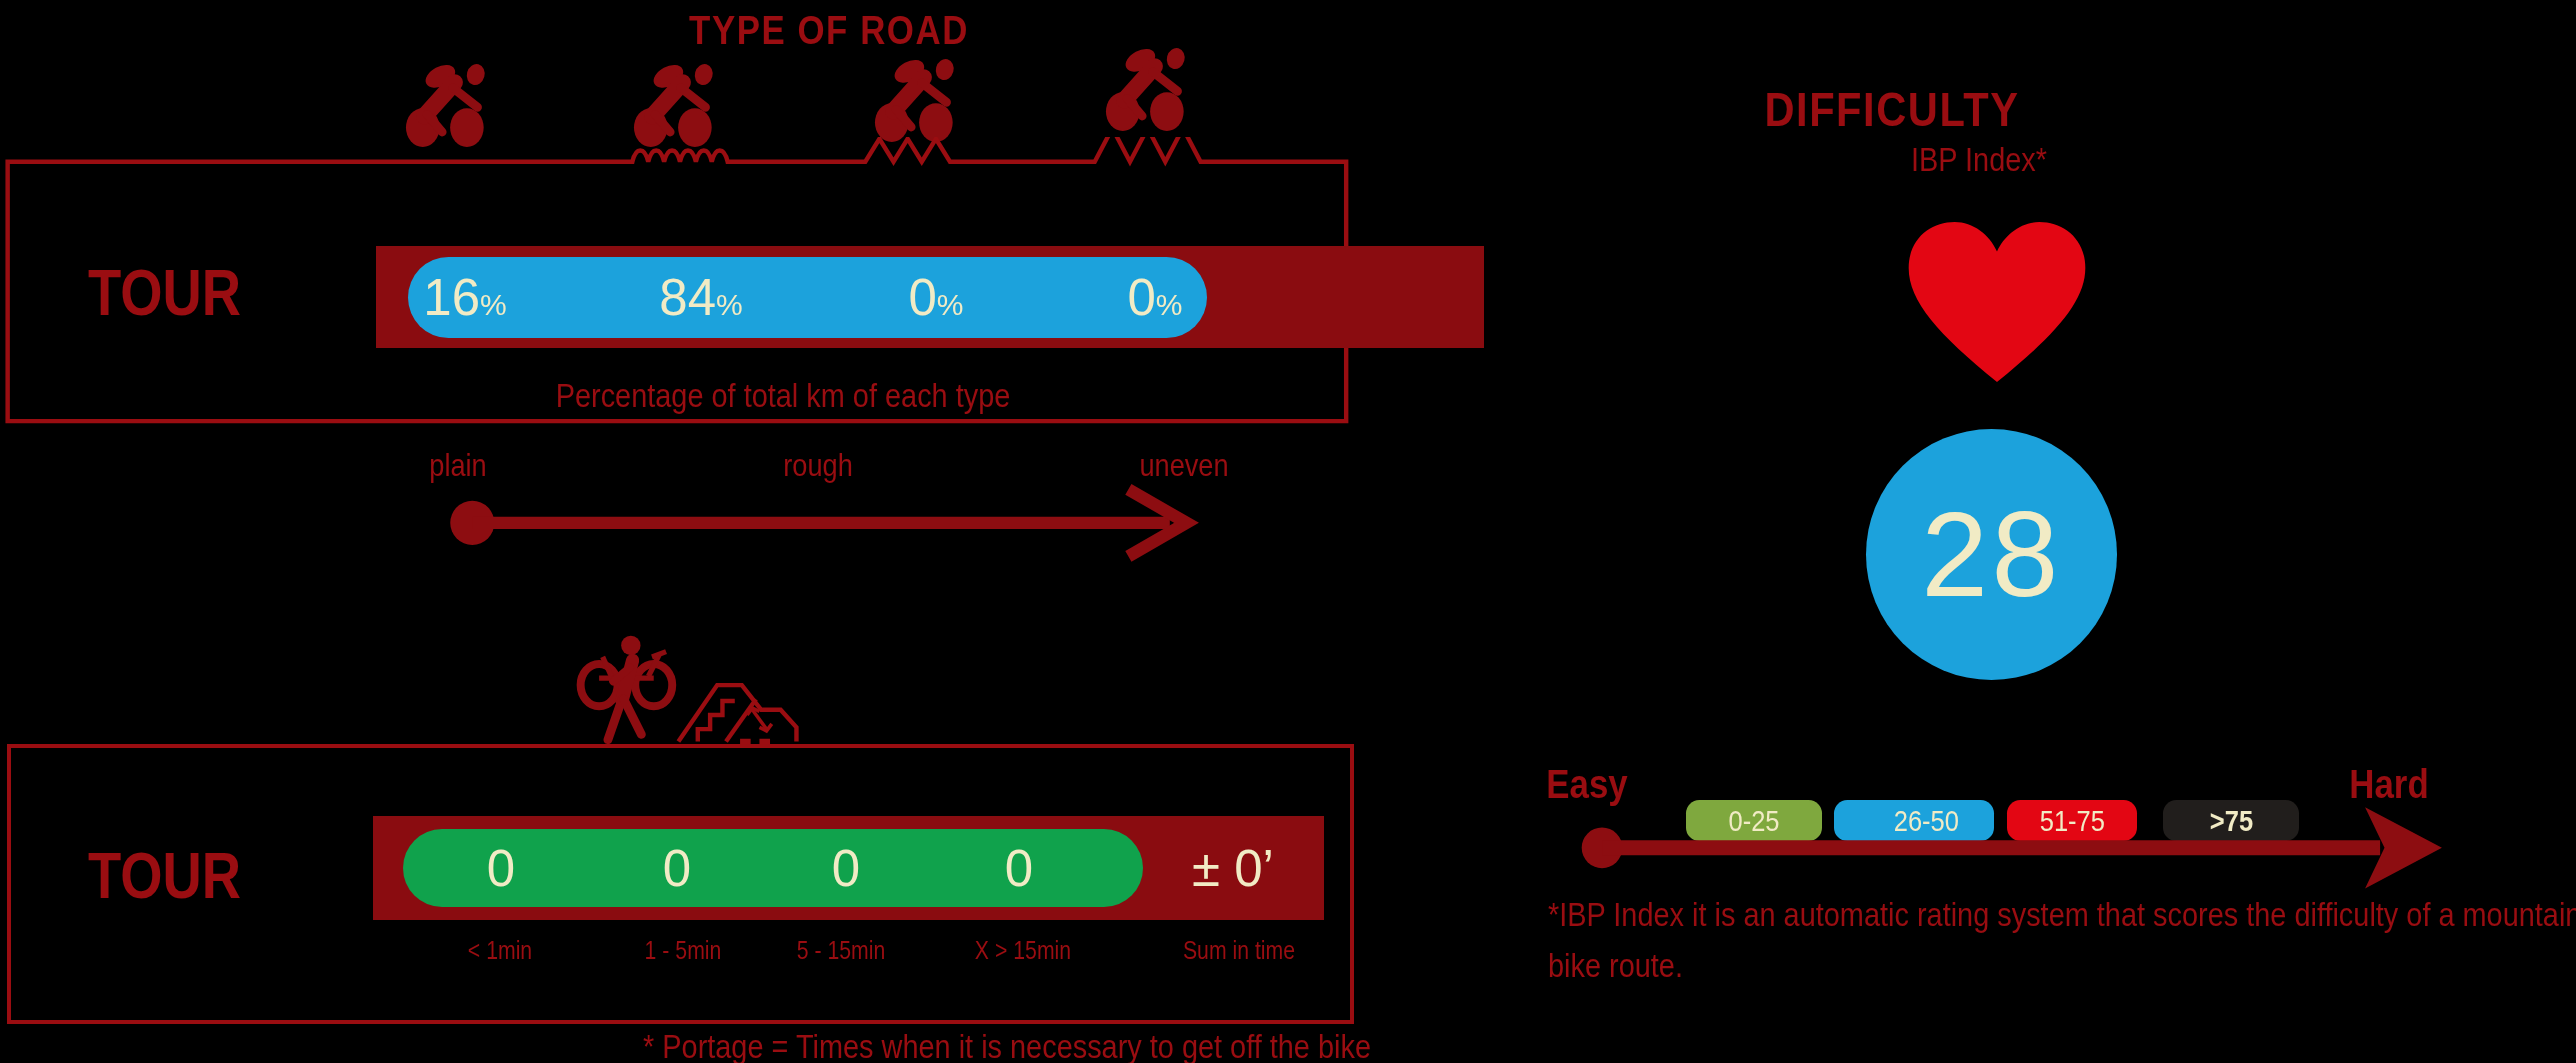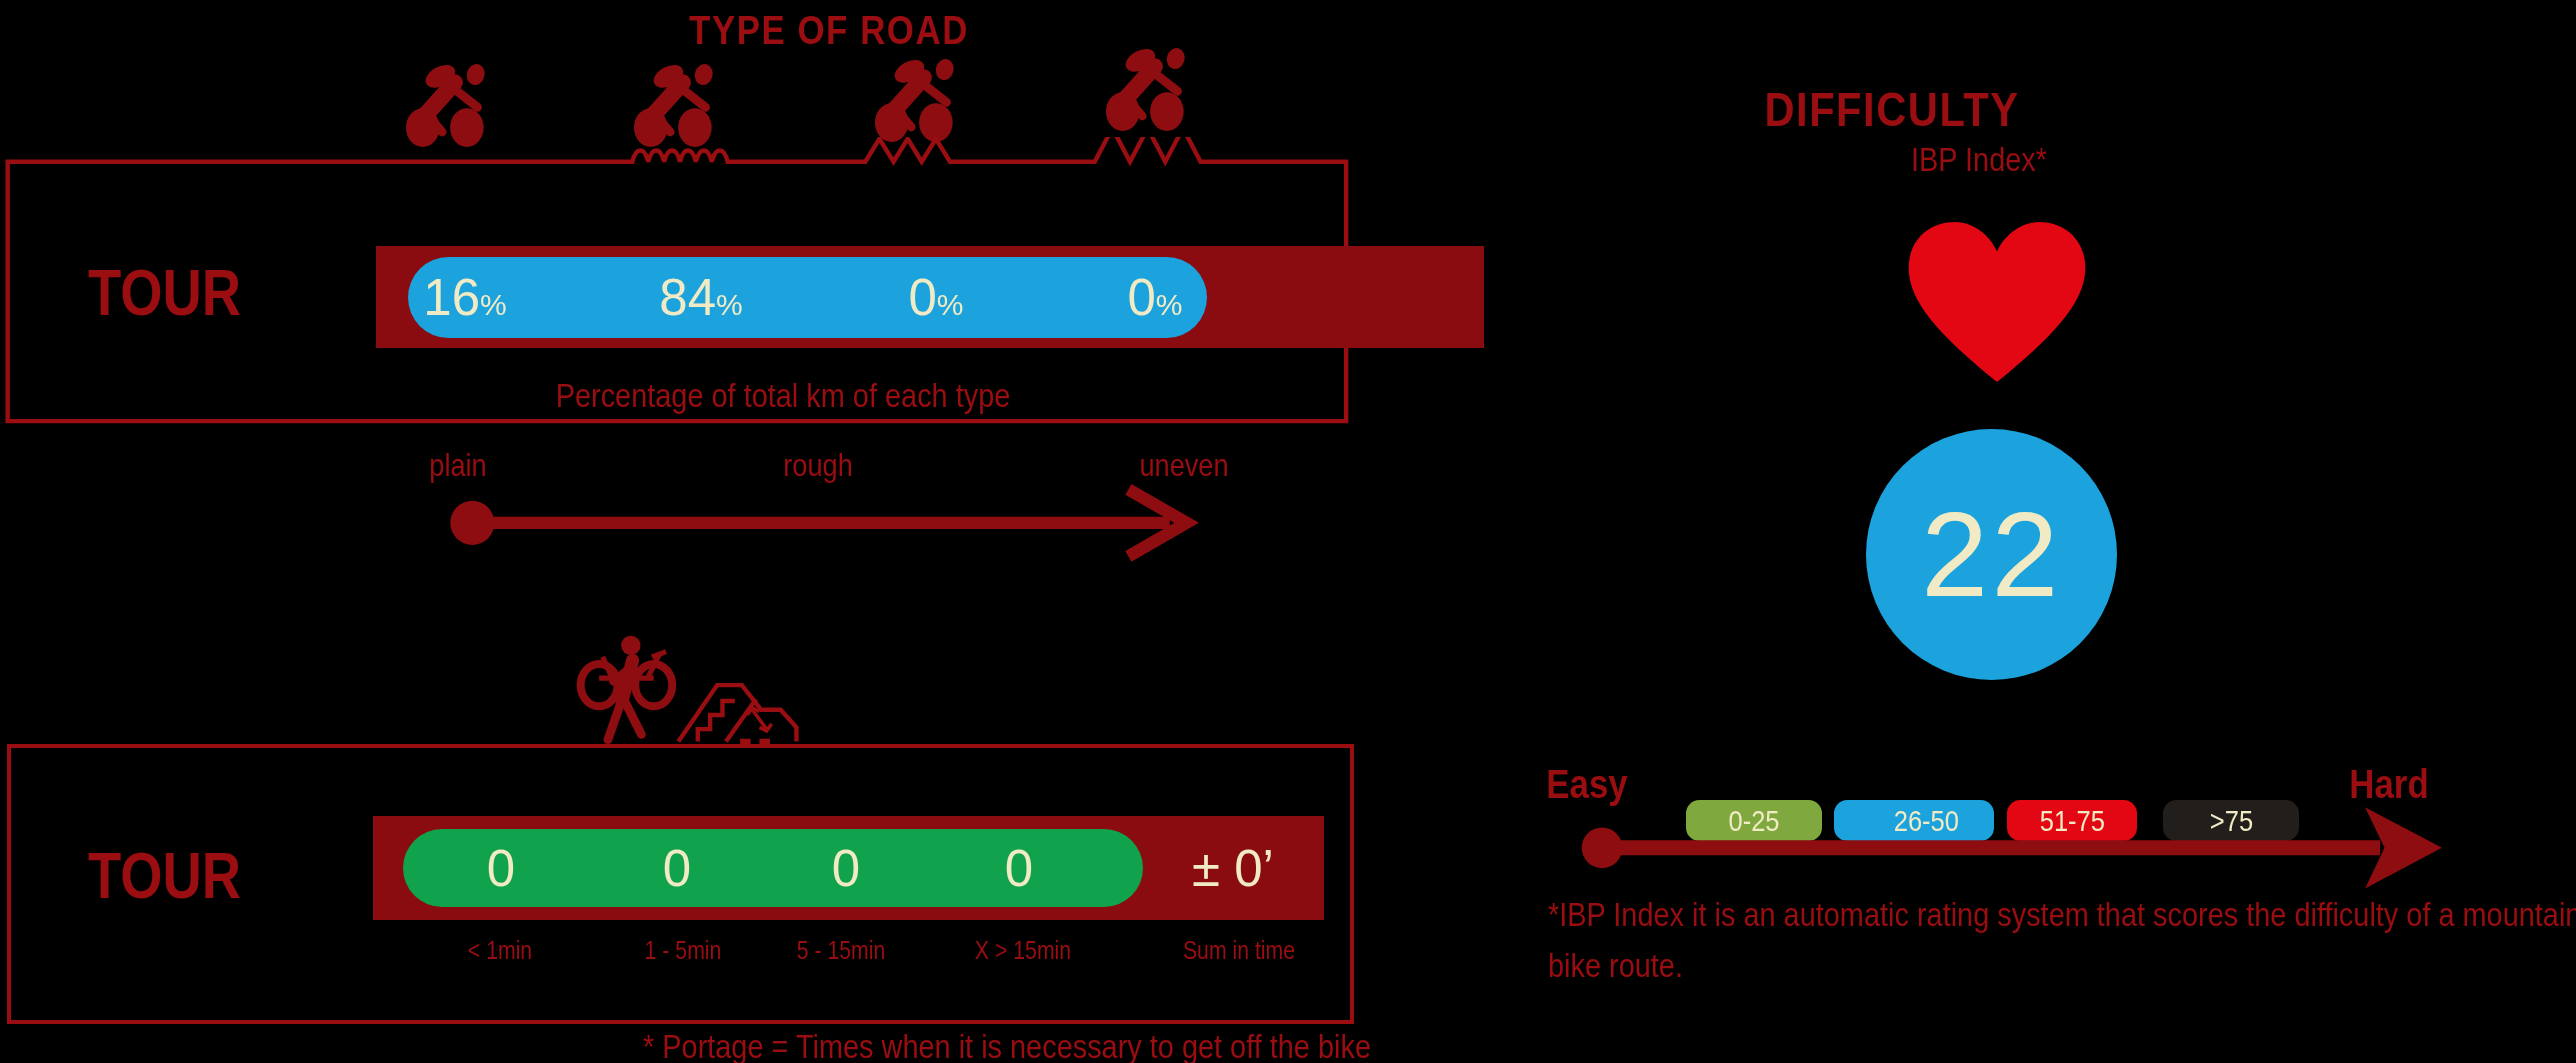--- a/index.html
+++ b/index.html
@@ -187,30 +187,30 @@
     <span class="cond">IBP Index*</span>
   </div>
 
   <div class="abs" style="left:1905px;top:219px;">
     <svg width="184" height="168" viewBox="0 0 100 90">
       <path d="M50 88 C18 62 2 44 2 26 C2 10 14 1 27 1 C37 1 46 8 50 17 C54 8 63 1 73 1 C86 1 98 10 98 26 C98 44 82 62 50 88 Z" fill="#e30613"></path>
     </svg>
   </div>
 
   <div class="score-circle">
-    <span>22</span>
+    <span>28</span>
   </div>
 
   <div class="abs ctr scale-label" style="left:1587px;top:761px;"><span class="cond">Easy</span></div>
   <div class="abs ctr scale-label" style="left:2389px;top:761px;"><span class="cond">Hard</span></div>
 
   <div class="chip chip-0" style="left:1754px;width:136px;"><span class="cond">0-25</span></div>
   <div class="chip chip-1" style="left:1914px;width:136px;"><span class="cond">26-50</span></div>
   <div class="chip chip-2" style="left:2072px;width:130px;"><span class="cond">51-75</span></div>
-  <div class="chip chip-3" style="left:2231px;width:136px;"><span class="cond">&gt;75</span></div>
+  <div class="chip chip-3" style="left:2231px;width:136px;font-weight:bold;"><span class="cond">&gt;75</span></div>
 
   <div class="abs" style="left:1572px;top:793px;">
     <svg width="892" height="115" viewBox="0 0 1010 130">
       <circle cx="34" cy="62" r="23" fill="#8d0d11"></circle>
       <line x1="34" y1="62" x2="915" y2="62" stroke="#8d0d11" stroke-width="17"></line>
       <path d="M898 16 L985 62 L898 108 L920 62 Z" fill="#8d0d11"></path>
     </svg>
   </div>
 
   <div class="abs note" style="left:1548px;top:889px;width:1237px;line-height:1.5;">

